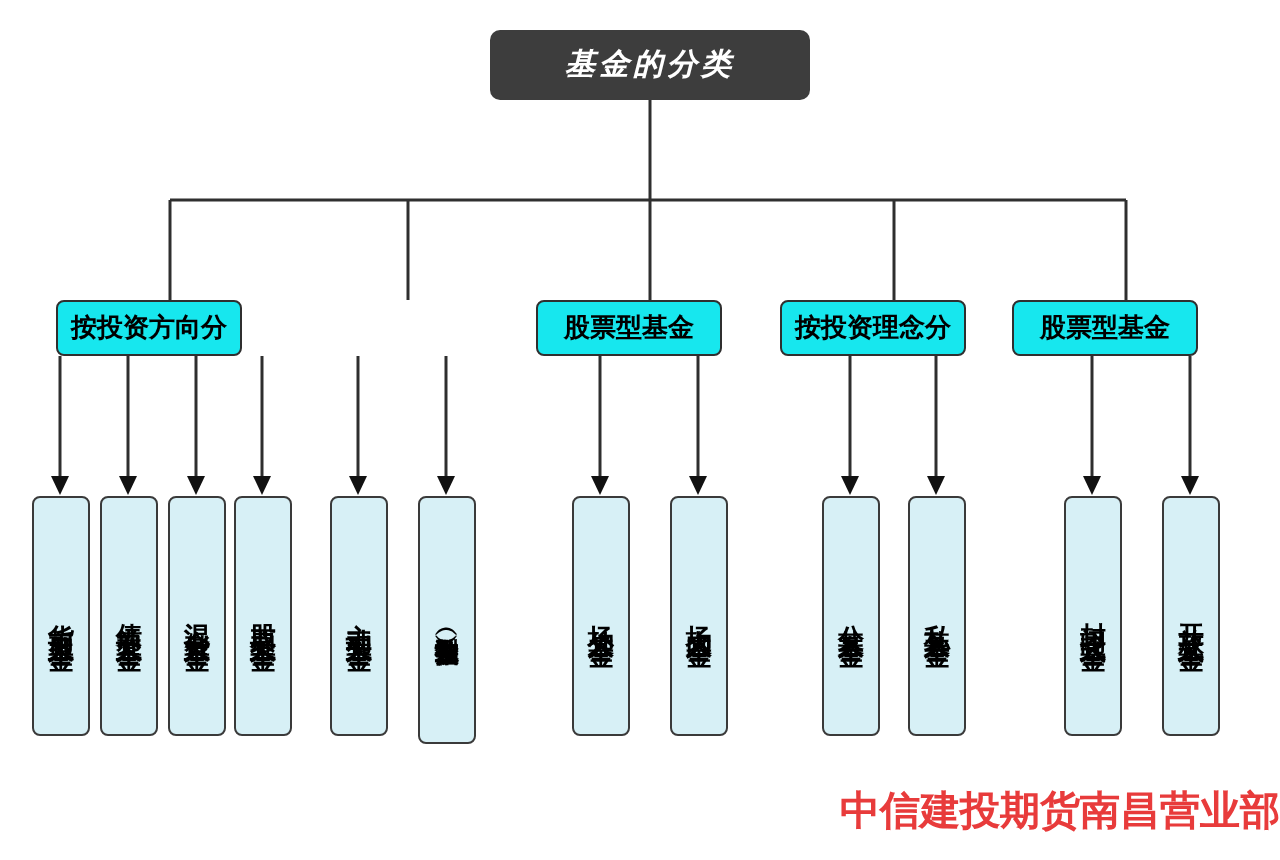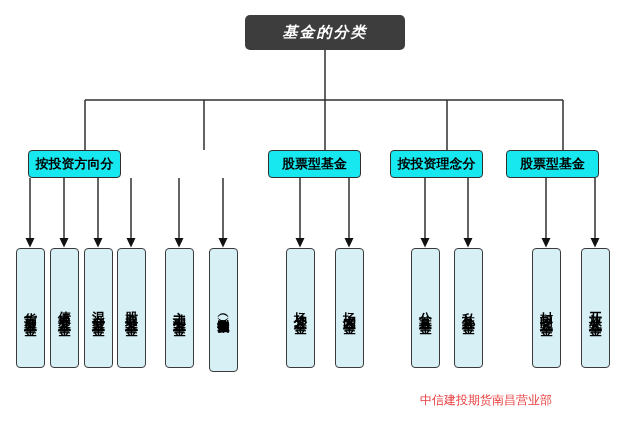--- a/index.html
+++ b/index.html
@@ -87,22 +87,22 @@
   .l-6  { left: 209px; }
   .l-7  { left: 286px; }
   .l-8  { left: 335px; }
   .l-9  { left: 411px; }
   .l-10 { left: 454px; }
   .l-11 { left: 532px; }
   .l-12 { left: 581px; }
   .watermark {
     position: absolute;
     left: 420px; top: 392px;
-    font-size: 12px;
-    font-weight: normal;
+    font-size: 20px;
+    font-weight: bold;
     color: var(--watermark, #e83b3b);
     white-space: nowrap;
   }
   .wire { stroke: var(--line, #2f2f2f); stroke-width: 1.5; }
   .arrowhead { fill: #111; }
 </style>
 </head>
 <body>
 
 <div class="stage">

